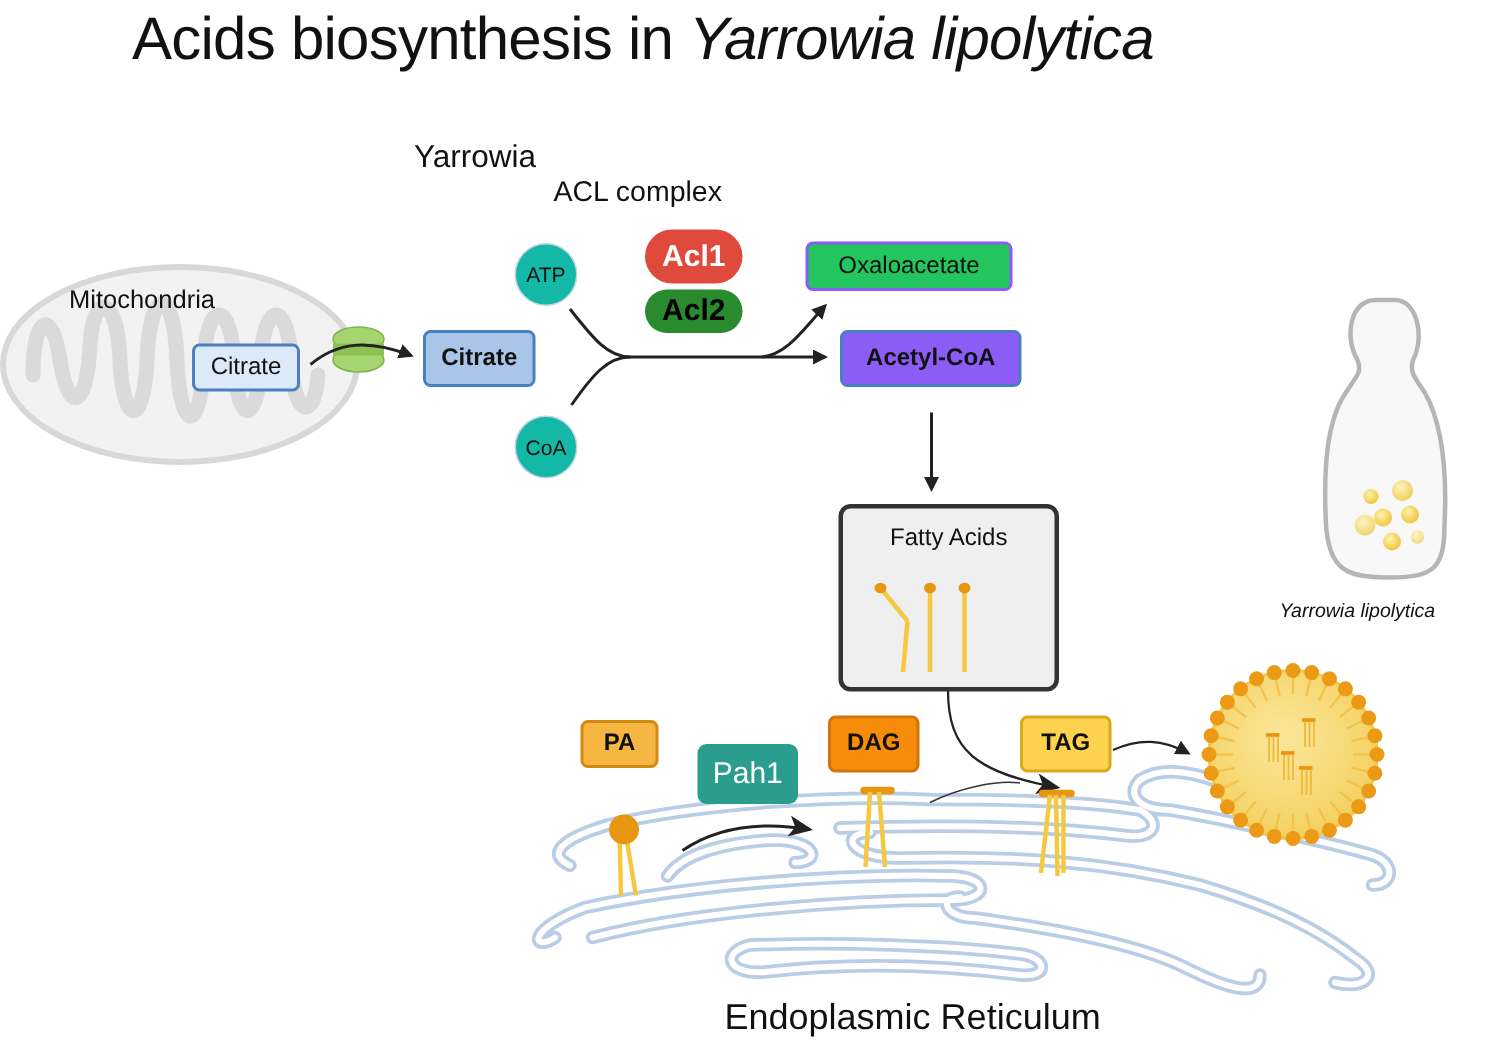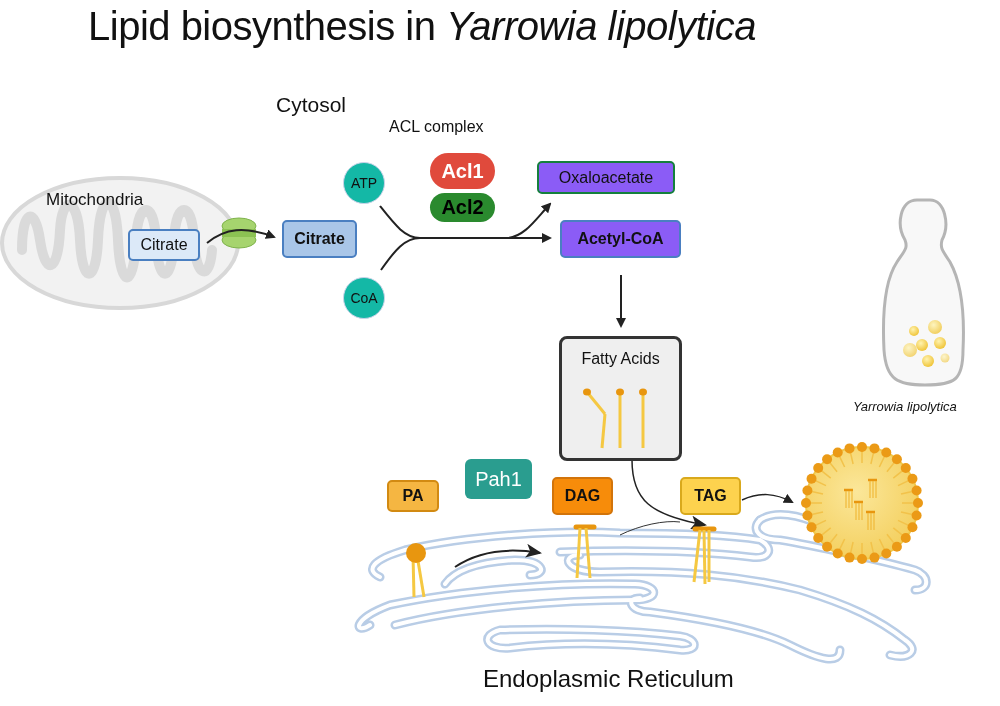--- a/index.html
+++ b/index.html
@@ -7,21 +7,21 @@
   .title { position: absolute; left: 88px; top: 4px; font-size: 40px; letter-spacing: -0.5px; font-family: "Liberation Sans", sans-serif; }
   .title em { font-style: italic; }
   svg.scene { position: absolute; left: 0; top: 0; }
   .lbl { position: absolute; font-family: "Liberation Sans", sans-serif; }
   .box { position: absolute; display: flex; align-items: center; justify-content: center; box-sizing: border-box; border-radius: 5px; }
   .circle { position: absolute; width: 42px; height: 42px; border-radius: 50%; background: #14b8a6; border: 1px solid #c9d3e8; display: flex; align-items: center; justify-content: center; font-size: 14px; box-sizing: border-box; }
 </style>
 </head>
 <body>
 
-<div class="title"><span>Lipid biosynthesis in </span><em>Yarrowia lipolytica</em></div>
+<div class="title"><span>Acids biosynthesis in </span><em>Yarrowia lipolytica</em></div>
 
 <svg class="scene" width="1000" height="706" viewBox="0 0 1000 706">
   <defs>
     <marker id="arr" markerWidth="10" markerHeight="10" refX="8" refY="5" orient="auto" markerUnits="userSpaceOnUse">
       <path d="M0,0 L10,5 L0,10 Z" fill="#222"></path>
     </marker>
     <marker id="arrBig" markerWidth="16" markerHeight="14" refX="14" refY="7" orient="auto" markerUnits="userSpaceOnUse">
       <path d="M0,0 L16,7 L0,14 L4,7 Z" fill="#222"></path>
     </marker>
     <radialGradient id="ldGrad" cx="45%" cy="40%" r="60%">
@@ -181,47 +181,47 @@
     <circle cx="935" cy="327" r="7" fill="url(#dropGrad)" opacity="0.8"></circle>
     <circle cx="922" cy="345" r="6" fill="url(#dropGrad)"></circle>
     <circle cx="940" cy="343" r="6" fill="url(#dropGrad)"></circle>
     <circle cx="910" cy="350" r="7" fill="url(#dropGrad)" opacity="0.7"></circle>
     <circle cx="928" cy="361" r="6" fill="url(#dropGrad)"></circle>
     <circle cx="945" cy="358" r="4.5" fill="url(#dropGrad)" opacity="0.6"></circle>
   </g>
 </svg>
 
 <div class="lbl" style="left:46px;top:190px;font-size:17px;">Mitochondria</div>
-<div class="lbl" style="left:276px;top:93px;font-size:21px;">Cytosol</div>
-<div class="lbl" style="left:389px;top:118px;font-size:16px;">ACL complex</div>
+<div class="lbl" style="left:276px;top:93px;font-size:21px;">Yarrowia</div>
+<div class="lbl" style="left:369px;top:118px;font-size:19px;">ACL complex</div>
 
 <div class="box" style="left:128px;top:229px;width:72px;height:32px;background:#dce9f8;border:2px solid #4a7fc1;font-size:16px;">Citrate</div>
 <div class="box" style="left:282px;top:220px;width:75px;height:38px;background:#a9c6e8;border:2px solid #4a7fc1;font-size:16px;font-weight:bold;">Citrate</div>
 
 <div class="circle" style="left:343px;top:162px;">ATP</div>
 <div class="circle" style="left:343px;top:277px;">CoA</div>
 
 <div class="box" style="left:430px;top:153px;width:65px;height:36px;background:#e04a3c;color:#ffffff;font-size:20px;font-weight:bold;border-radius:18px;">Acl1</div>
 <div class="box" style="left:430px;top:193px;width:65px;height:29px;background:#2a8a2e;color:#000000;font-size:20px;font-weight:bold;border-radius:18px;">Acl2</div>
 
-<div class="box" style="left:537px;top:161px;width:138px;height:33px;background:#8b5cf6;border:2px solid #15803d;font-size:16px;">Oxaloacetate</div>
+<div class="box" style="left:537px;top:161px;width:138px;height:33px;background:#22c55e;border:2px solid #8b5cf6;font-size:16px;">Oxaloacetate</div>
 <div class="box" style="left:560px;top:220px;width:121px;height:38px;background:#8b5cf6;border:2px solid #4a7fc1;font-size:16px;font-weight:bold;">Acetyl-CoA</div>
 
-<div class="box" style="left:559px;top:336px;width:123px;height:125px;background:#efefef;border:3px solid #333;border-radius:8px;align-items:flex-start;padding-top:11px;font-size:16px;">
+<div class="box" style="left:559px;top:336px;width:147px;height:125px;background:#efefef;border:3px solid #333;border-radius:8px;align-items:flex-start;padding-top:11px;font-size:16px;">
   <span>Fatty Acids</span>
 </div>
 <svg style="position:absolute;left:559px;top:336px;" width="123" height="125">
   <line x1="28" y1="56" x2="46" y2="78" stroke="#f5c842" stroke-width="3"></line>
   <line x1="46" y1="78" x2="43" y2="112" stroke="#f5c842" stroke-width="3"></line>
   <line x1="61" y1="56" x2="61" y2="112" stroke="#f5c842" stroke-width="3"></line>
   <line x1="84" y1="56" x2="84" y2="112" stroke="#f5c842" stroke-width="3"></line>
   <ellipse cx="28" cy="56" rx="4" ry="3.5" fill="#e8960f"></ellipse>
   <ellipse cx="61" cy="56" rx="4" ry="3.5" fill="#e8960f"></ellipse>
   <ellipse cx="84" cy="56" rx="4" ry="3.5" fill="#e8960f"></ellipse>
 </svg>
 
 <div class="box" style="left:387px;top:480px;width:52px;height:32px;background:#f5b642;border:2px solid #d28a12;font-size:16px;font-weight:bold;">PA</div>
-<div class="box" style="left:465px;top:459px;width:67px;height:40px;background:#2a9d8f;color:#fff;font-size:20px;border-radius:6px;">Pah1</div>
+<div class="box" style="left:465px;top:496px;width:67px;height:40px;background:#2a9d8f;color:#fff;font-size:20px;border-radius:6px;">Pah1</div>
 <div class="box" style="left:552px;top:477px;width:61px;height:38px;background:#f78c0a;border:2px solid #d2740a;font-size:16px;font-weight:bold;">DAG</div>
 <div class="box" style="left:680px;top:477px;width:61px;height:38px;background:#fdd24e;border:2px solid #d9a91c;font-size:16px;font-weight:bold;">TAG</div>
 
 <div class="lbl" style="left:483px;top:665px;font-size:24px;">Endoplasmic Reticulum</div>
 <div class="lbl" style="left:853px;top:399px;font-size:13px;font-style:italic;">Yarrowia lipolytica</div>
 
 </body></html>

